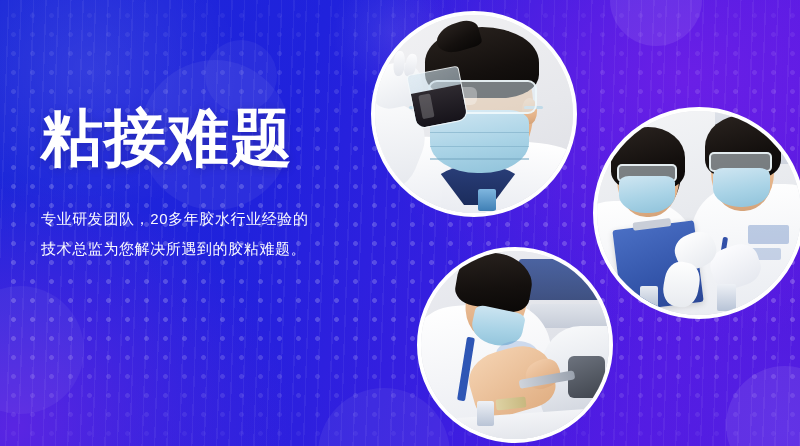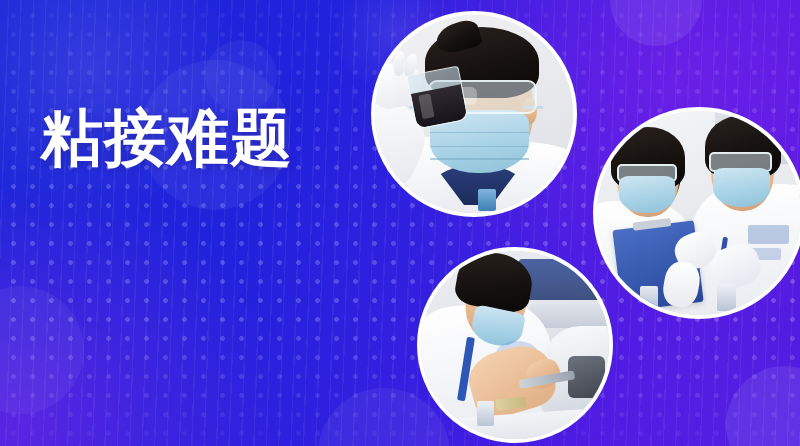--- a/index.html
+++ b/index.html
@@ -188,20 +188,24 @@
   <div class="glow glow-c"></div>
   <div class="glow glow-d"></div>
   <div class="glow glow-e"></div>
   <div class="glow glow-f"></div>
   <div class="glow glow-g"></div>
 
   <div class="copy">
     <h1 class="headline">
       <span class="headline-l1">粘接难题</span><br>
     </h1>
+    <p class="subtitle">
+      <span>专业研发团队，20多年胶水行业经验的</span><br>
+      <span>技术总监为您解决所遇到的胶粘难题。</span>
+    </p>
   </div>
 
   <div class="photo photo-main">
     <div class="scene">
       <div class="wall"></div>
       <div class="coat m-shoulderL" style="position:absolute"></div>
       <div class="coat m-shoulderR" style="position:absolute"></div>
       <div class="m-neck skin"></div>
       <div class="m-collar"></div>
       <div class="m-head skin"></div>

